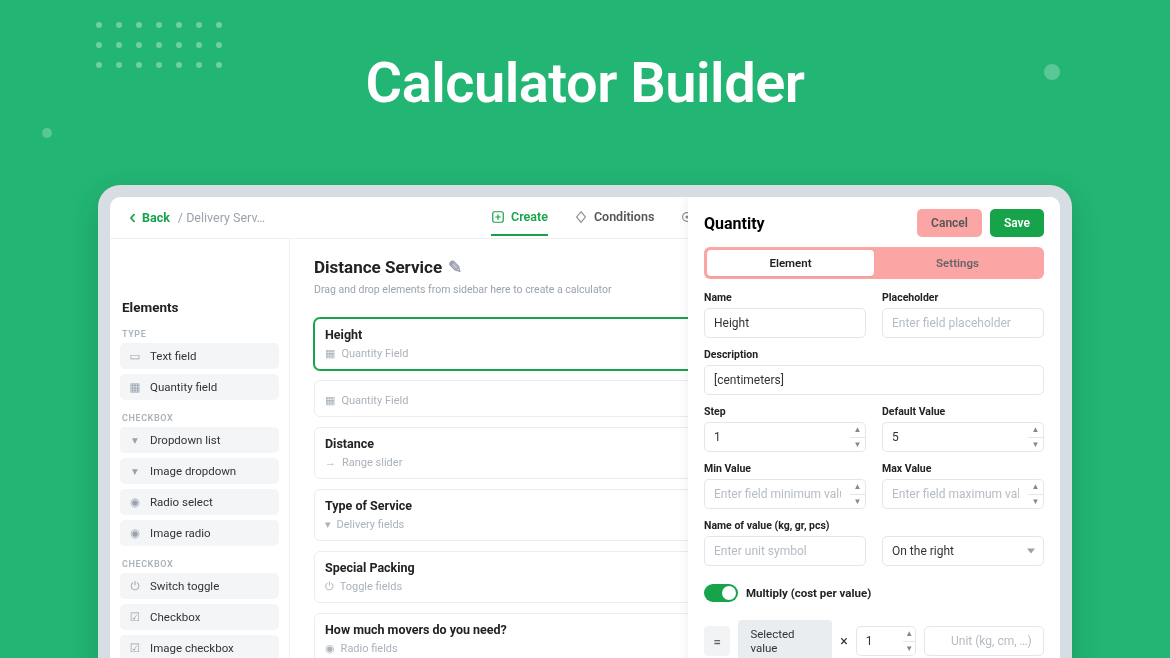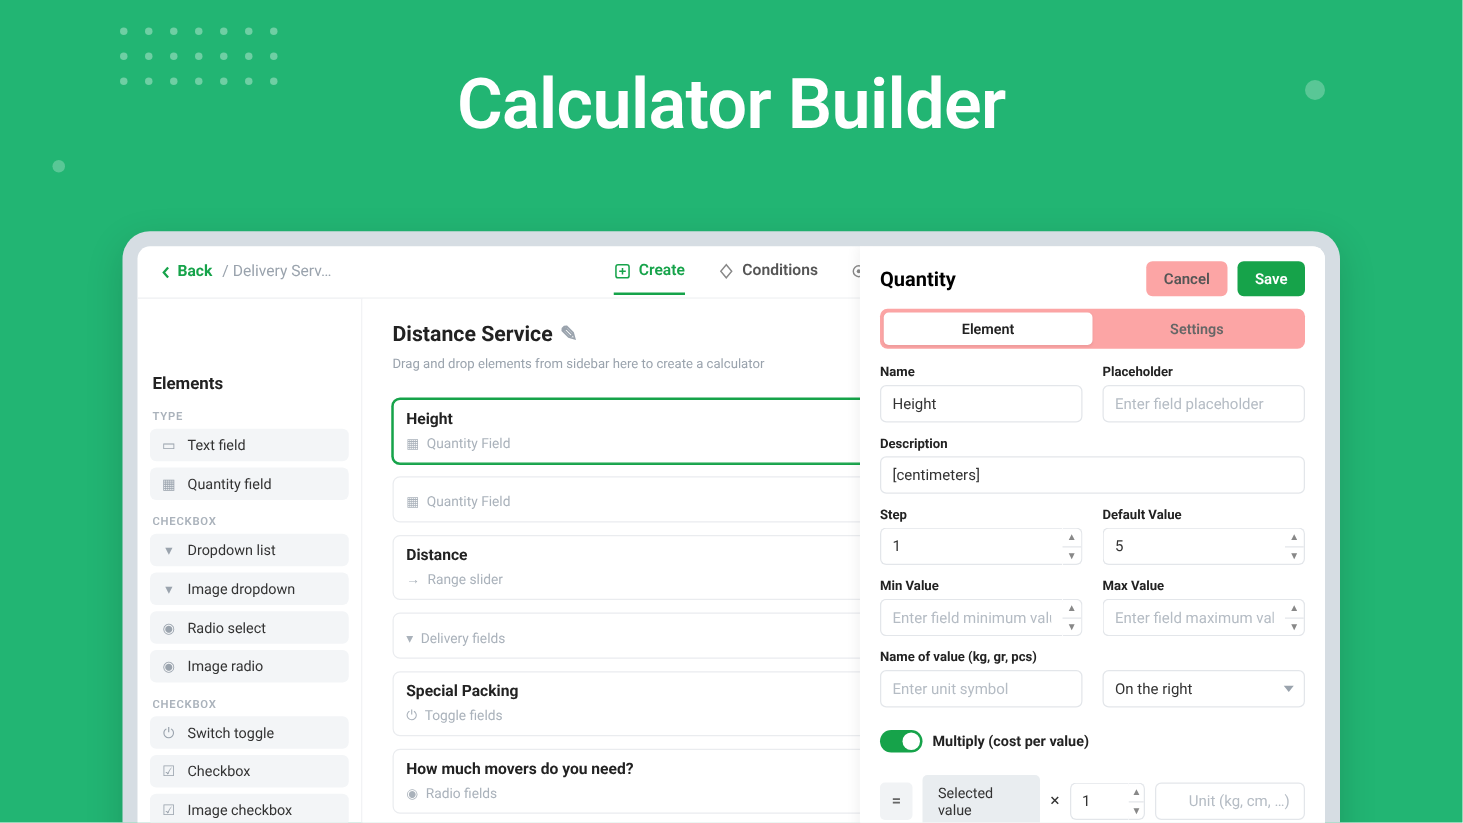--- a/index.html
+++ b/index.html
@@ -228,20 +228,21 @@
             </div>
         </div>
         <div class="block">
           <div class="bt">Distance</div>
           <div class="bs">
               <span class="ico">→</span>
               <span>Range slider</span>
             </div>
         </div>
         <div class="block">
+          <div class="bt">Type of Service</div>
           <div class="bs">
               <span class="ico">▾</span>
               <span>Delivery fields</span>
             </div>
         </div>
         <div class="block">
           <div class="bt">Special Packing</div>
           <div class="bs">
               <span class="ico">⏻</span>
               <span>Toggle fields</span>

